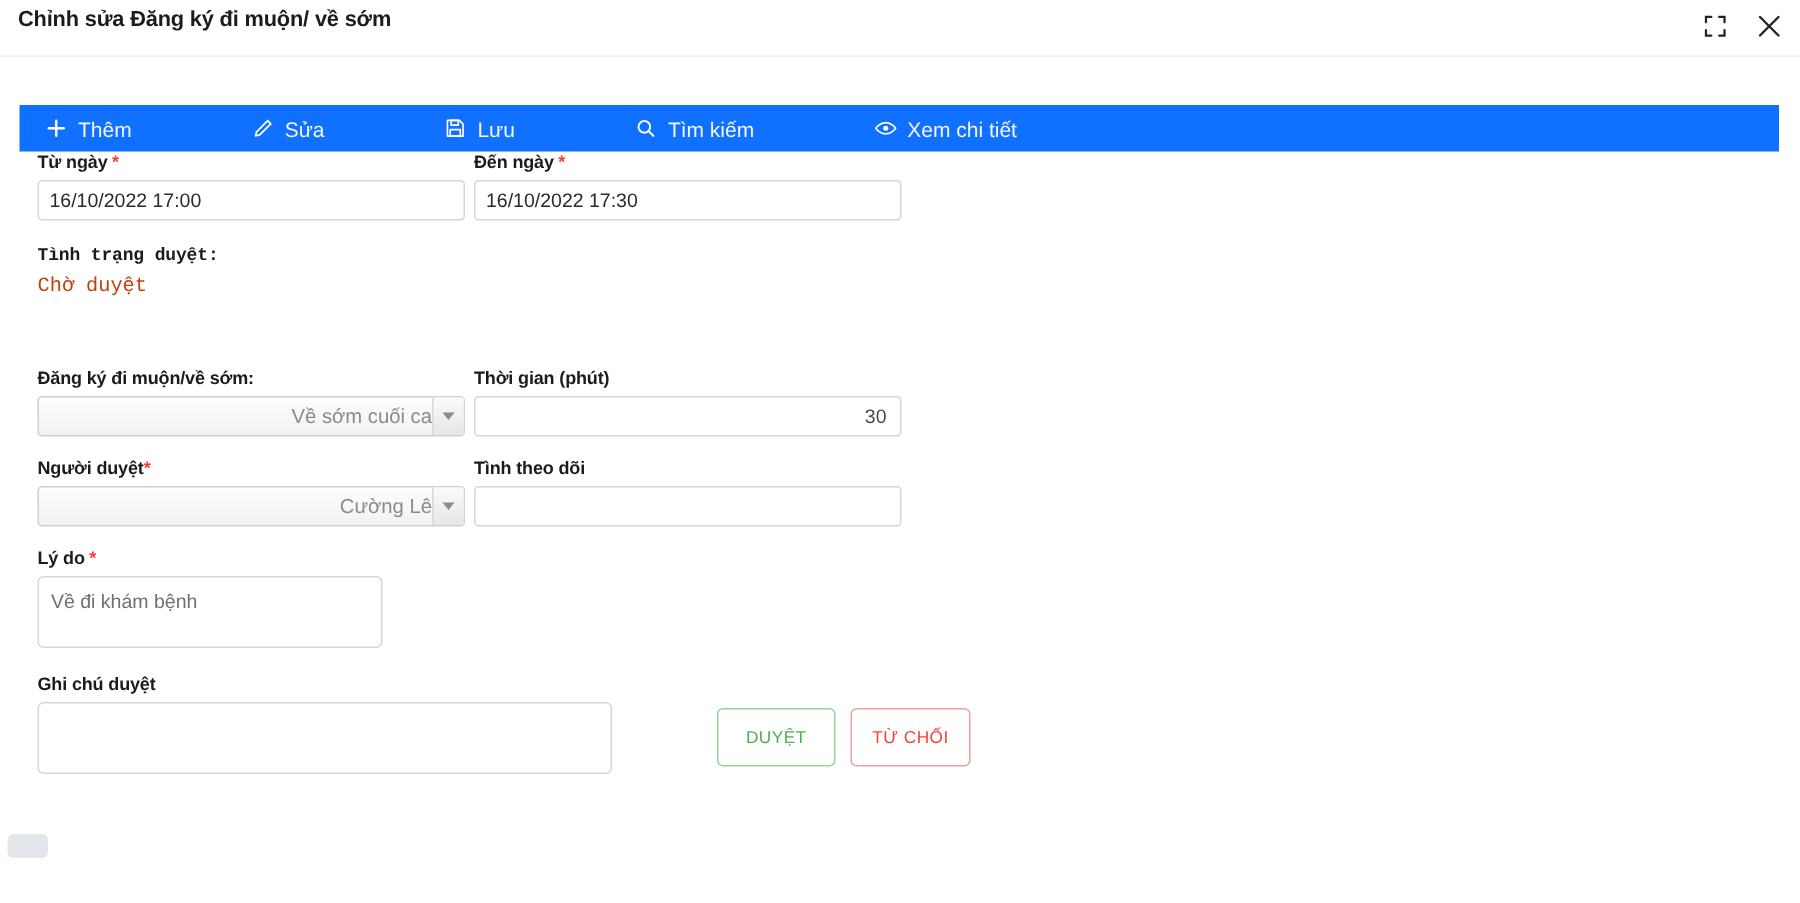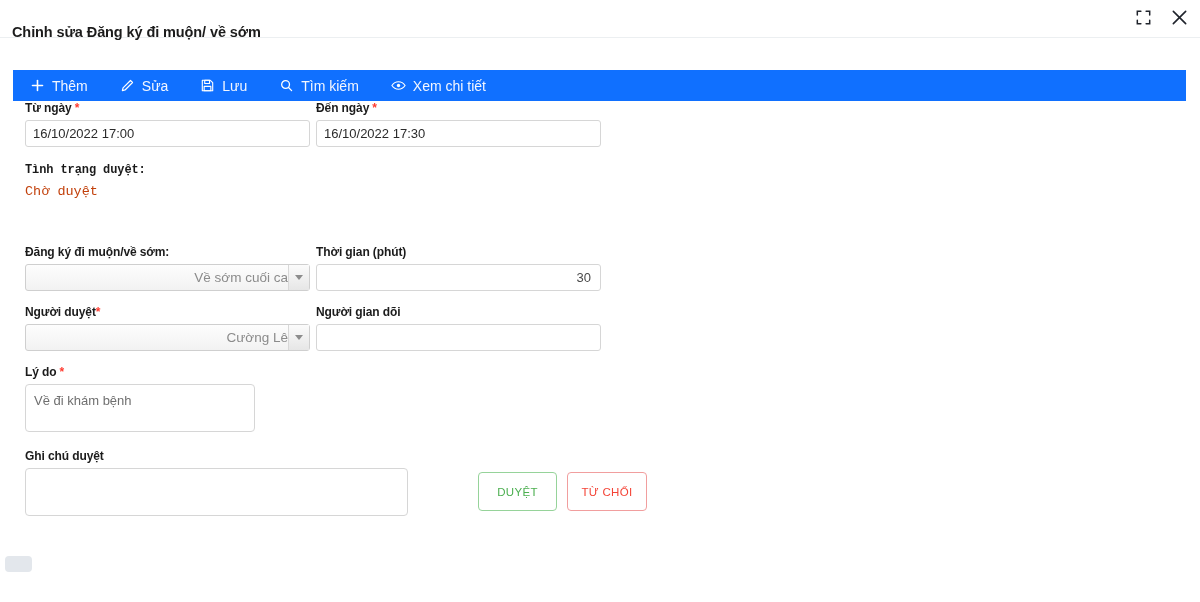--- a/index.html
+++ b/index.html
@@ -23,21 +23,21 @@
     width: 1200px;
     height: 38px;
     border-bottom: 1px solid #eceff1;
     box-sizing: border-box;
     display: flex;
     align-items: center;
   }
   .header-title {
     position: absolute;
     left: 12px;
-    top: 24px;
+    top: 5px;
     font-size: 14.5px;
     font-weight: bold;
     color: #1b1b1b;
     letter-spacing: -0.1px;
     white-space: nowrap;
   }
   .header-actions {
     position: absolute;
     right: 10px;
     top: 6px;
@@ -60,20 +60,21 @@
     position: absolute;
     left: 13px;
     top: 70px;
     width: 1173px;
     height: 31px;
     background: #1070ff;
     display: flex;
     align-items: center;
     padding-left: 17px;
     box-sizing: border-box;
+    gap: 48px;
   }
   .tb-item {
     display: flex;
     align-items: center;
     gap: 7px;
     margin-right: 32px;
     color: #f2f6ff;
     font-size: 14px;
     cursor: pointer;
     white-space: nowrap;
@@ -345,21 +346,21 @@
         <span>Người duyệt</span><span class="req">*</span>
       </div>
       <div class="select-wrap">
         <span class="select-text">Cường Lê</span>
         <span class="select-btn">
             <span class="caret"></span>
           </span>
       </div>
     </div>
     <div class="col-right">
-      <div class="field-label">Người gian dõi</div>
+      <div class="field-label">Tình theo dõi</div>
       <input class="txt-input" type="text" value="" style="">
     </div>
   </div>
 
   <div class="row" style="height:84px;">
     <div class="col-left">
       <div class="field-label">
         <span>Lý do</span><span class="req spaced">*</span>
       </div>
       <textarea class="ta" style="">Về đi khám bệnh</textarea>

